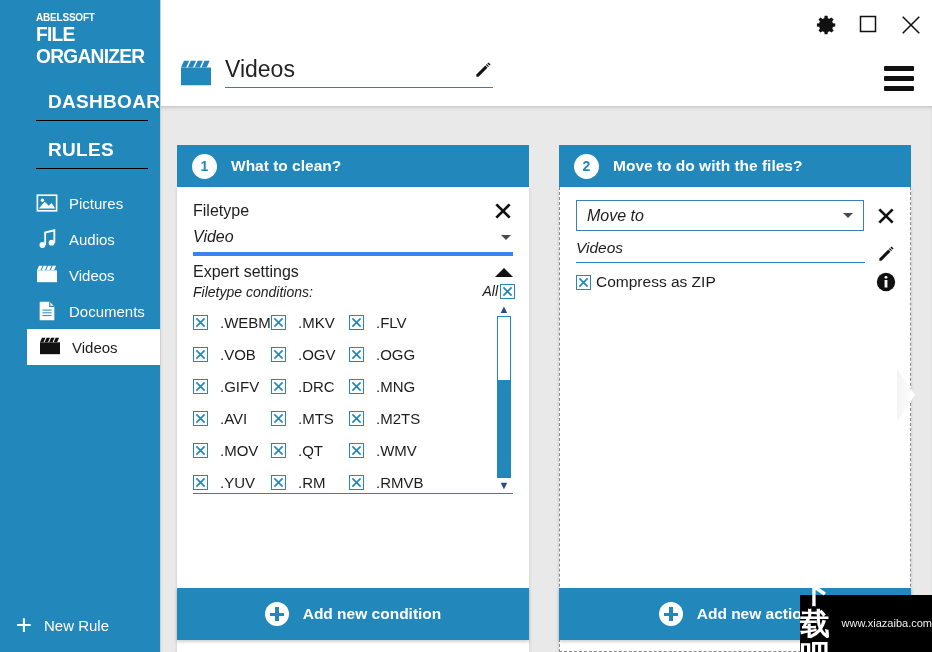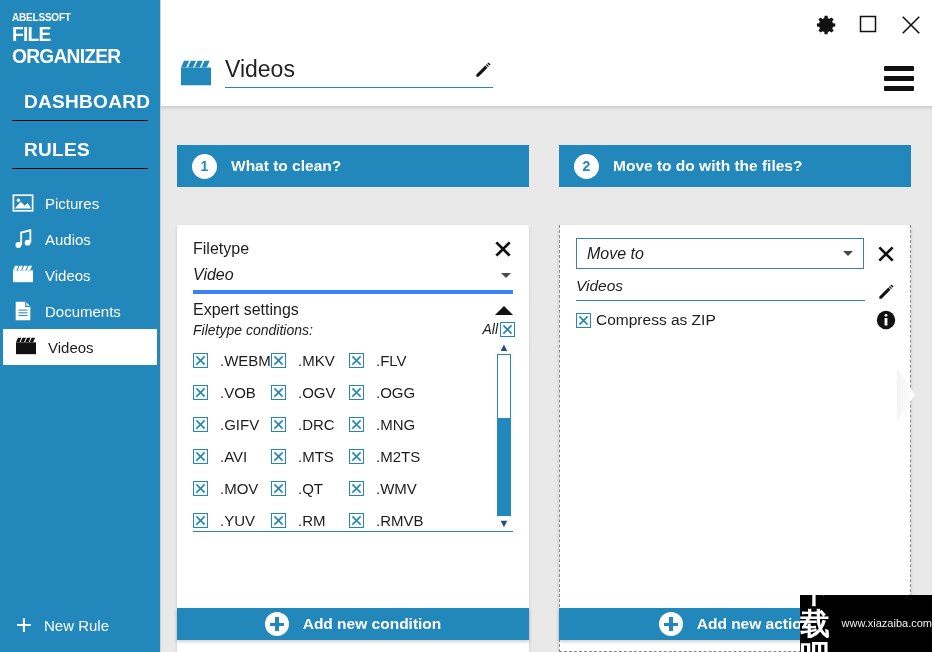--- a/index.html
+++ b/index.html
@@ -12,20 +12,21 @@
   }
   .app { position: relative; width: 932px; height: 652px; display: flex; }
 
   
   .sidebar {
     width: 160px; height: 652px;
     background: #2287bb;
     position: relative;
     flex: 0 0 160px;
     color: #fff;
+    padding-left: 24px;
   }
   .brand { padding: 12px 0 0 12px; }
   .brand-top {
     font-size: 10px; font-weight: bold; letter-spacing: -0.2px;
     color: #ffffff; line-height: 11px;
   }
   .brand-main {
     font-size: 20px; font-weight: bold; letter-spacing: -0.8px;
     color: #ffffff; line-height: 22px; transform: scaleX(0.96); transform-origin: left;
   }
@@ -111,21 +112,20 @@
   .step-circle {
     width: 25px; height: 25px; border-radius: 50%;
     background: #ffffff; color: #2287bb;
     font-size: 14px; font-weight: bold;
     display: flex; align-items: center; justify-content: center;
   }
   .panel-head-label { color: #fff; font-size: 15.5px; font-weight: bold; }
   .panel-body {
     background: #ffffff; flex: 1 1 auto; position: relative;
     box-shadow: 0 2px 3px rgba(0,0,0,0.16);
-    margin-top: 38px;
   }
   .panel-body.dashed { border: 1px dashed #8a8a8a; border-top: none; }
 
   .row-filetype {
     display: flex; align-items: center; justify-content: space-between;
     padding: 14px 16px 0 16px;
   }
   .lbl-filetype { font-size: 16px; color: #1d1d1d; }
   .x-icon { width: 20px; height: 20px; cursor: pointer; display:block; }
 
@@ -235,21 +235,21 @@
     position: absolute; left: 338px; top: 195px;
     width: 44px; height: 110px; z-index: 5; pointer-events: none;
   }
 
   
   .btn-row {
     position: absolute; left: 16px; right: 16px; bottom: 12px;
     display: flex; gap: 30px;
   }
   .big-btn {
-    width: 352px; height: 32px; background: #2287bb;
+    width: 352px; height: 52px; background: #2287bb;
     display: flex; align-items: center; justify-content: center; gap: 14px;
     cursor: pointer; box-shadow: 0 2px 3px rgba(0,0,0,0.18);
   }
   .btn-plus {
     width: 24px; height: 24px; border-radius: 50%; background: #fff;
     position: relative; flex: 0 0 24px;
   }
   .btn-plus::before, .btn-plus::after {
     content: ""; position: absolute; background: #2287bb;
   }

